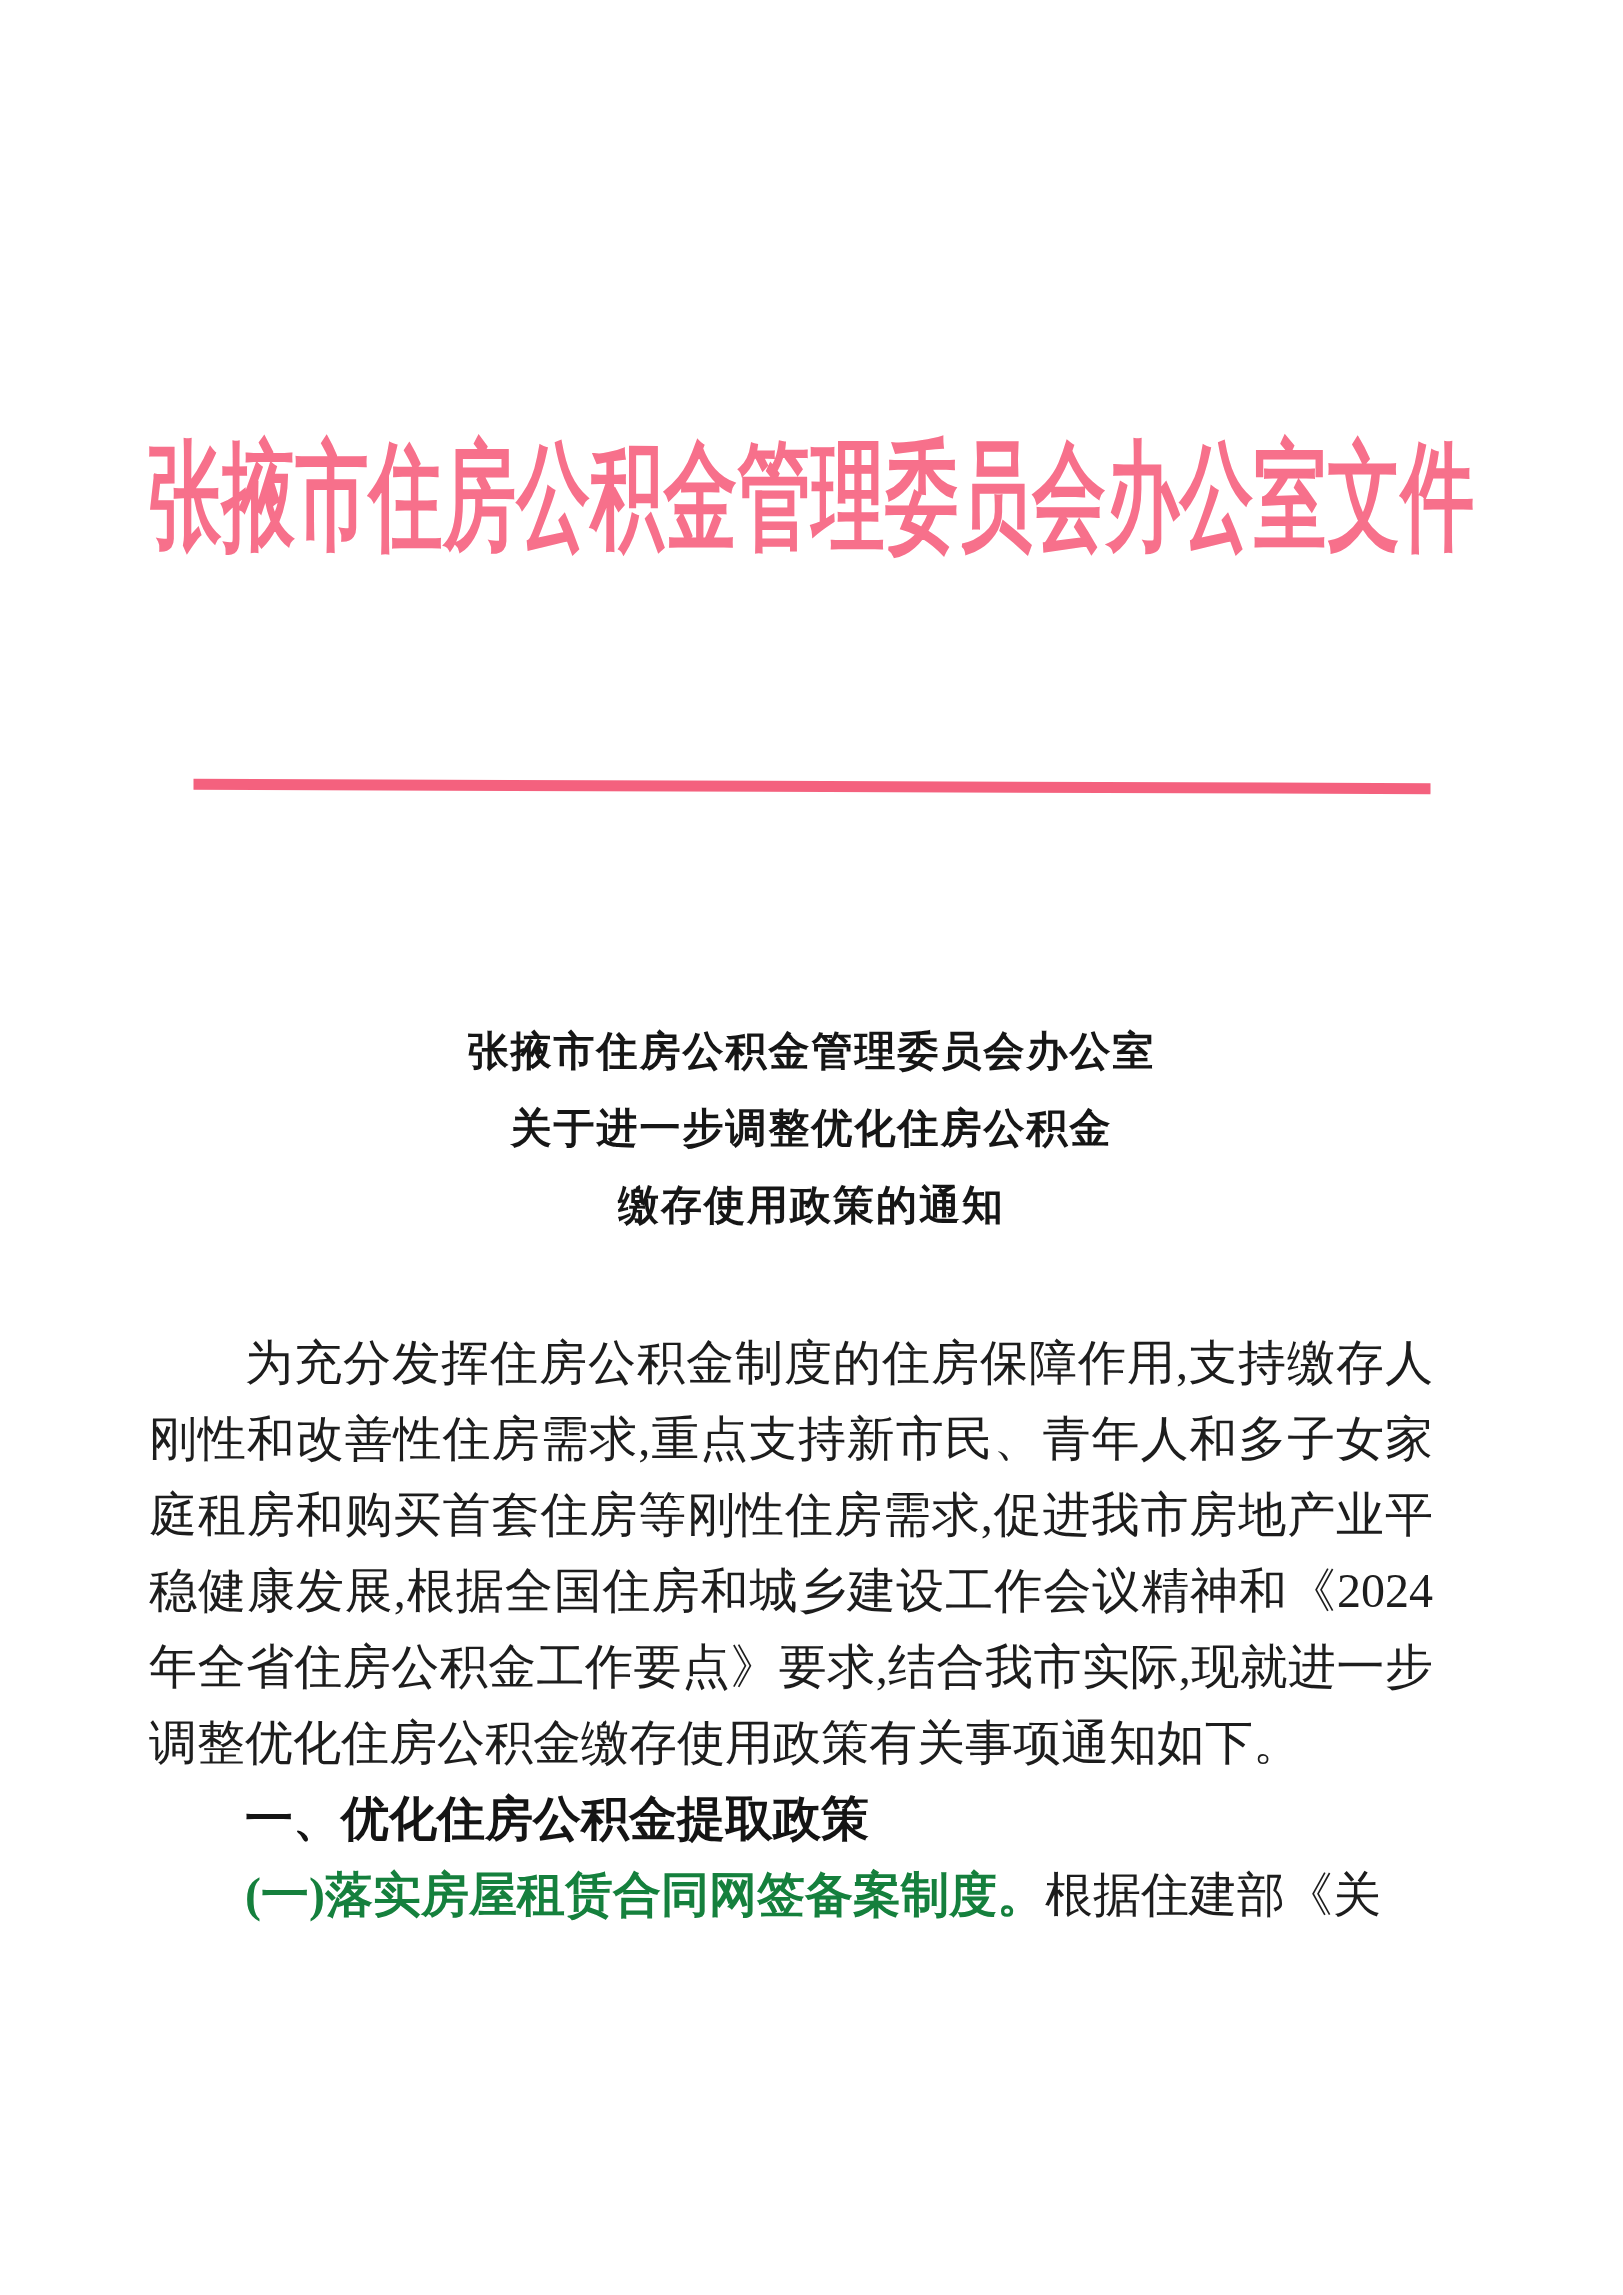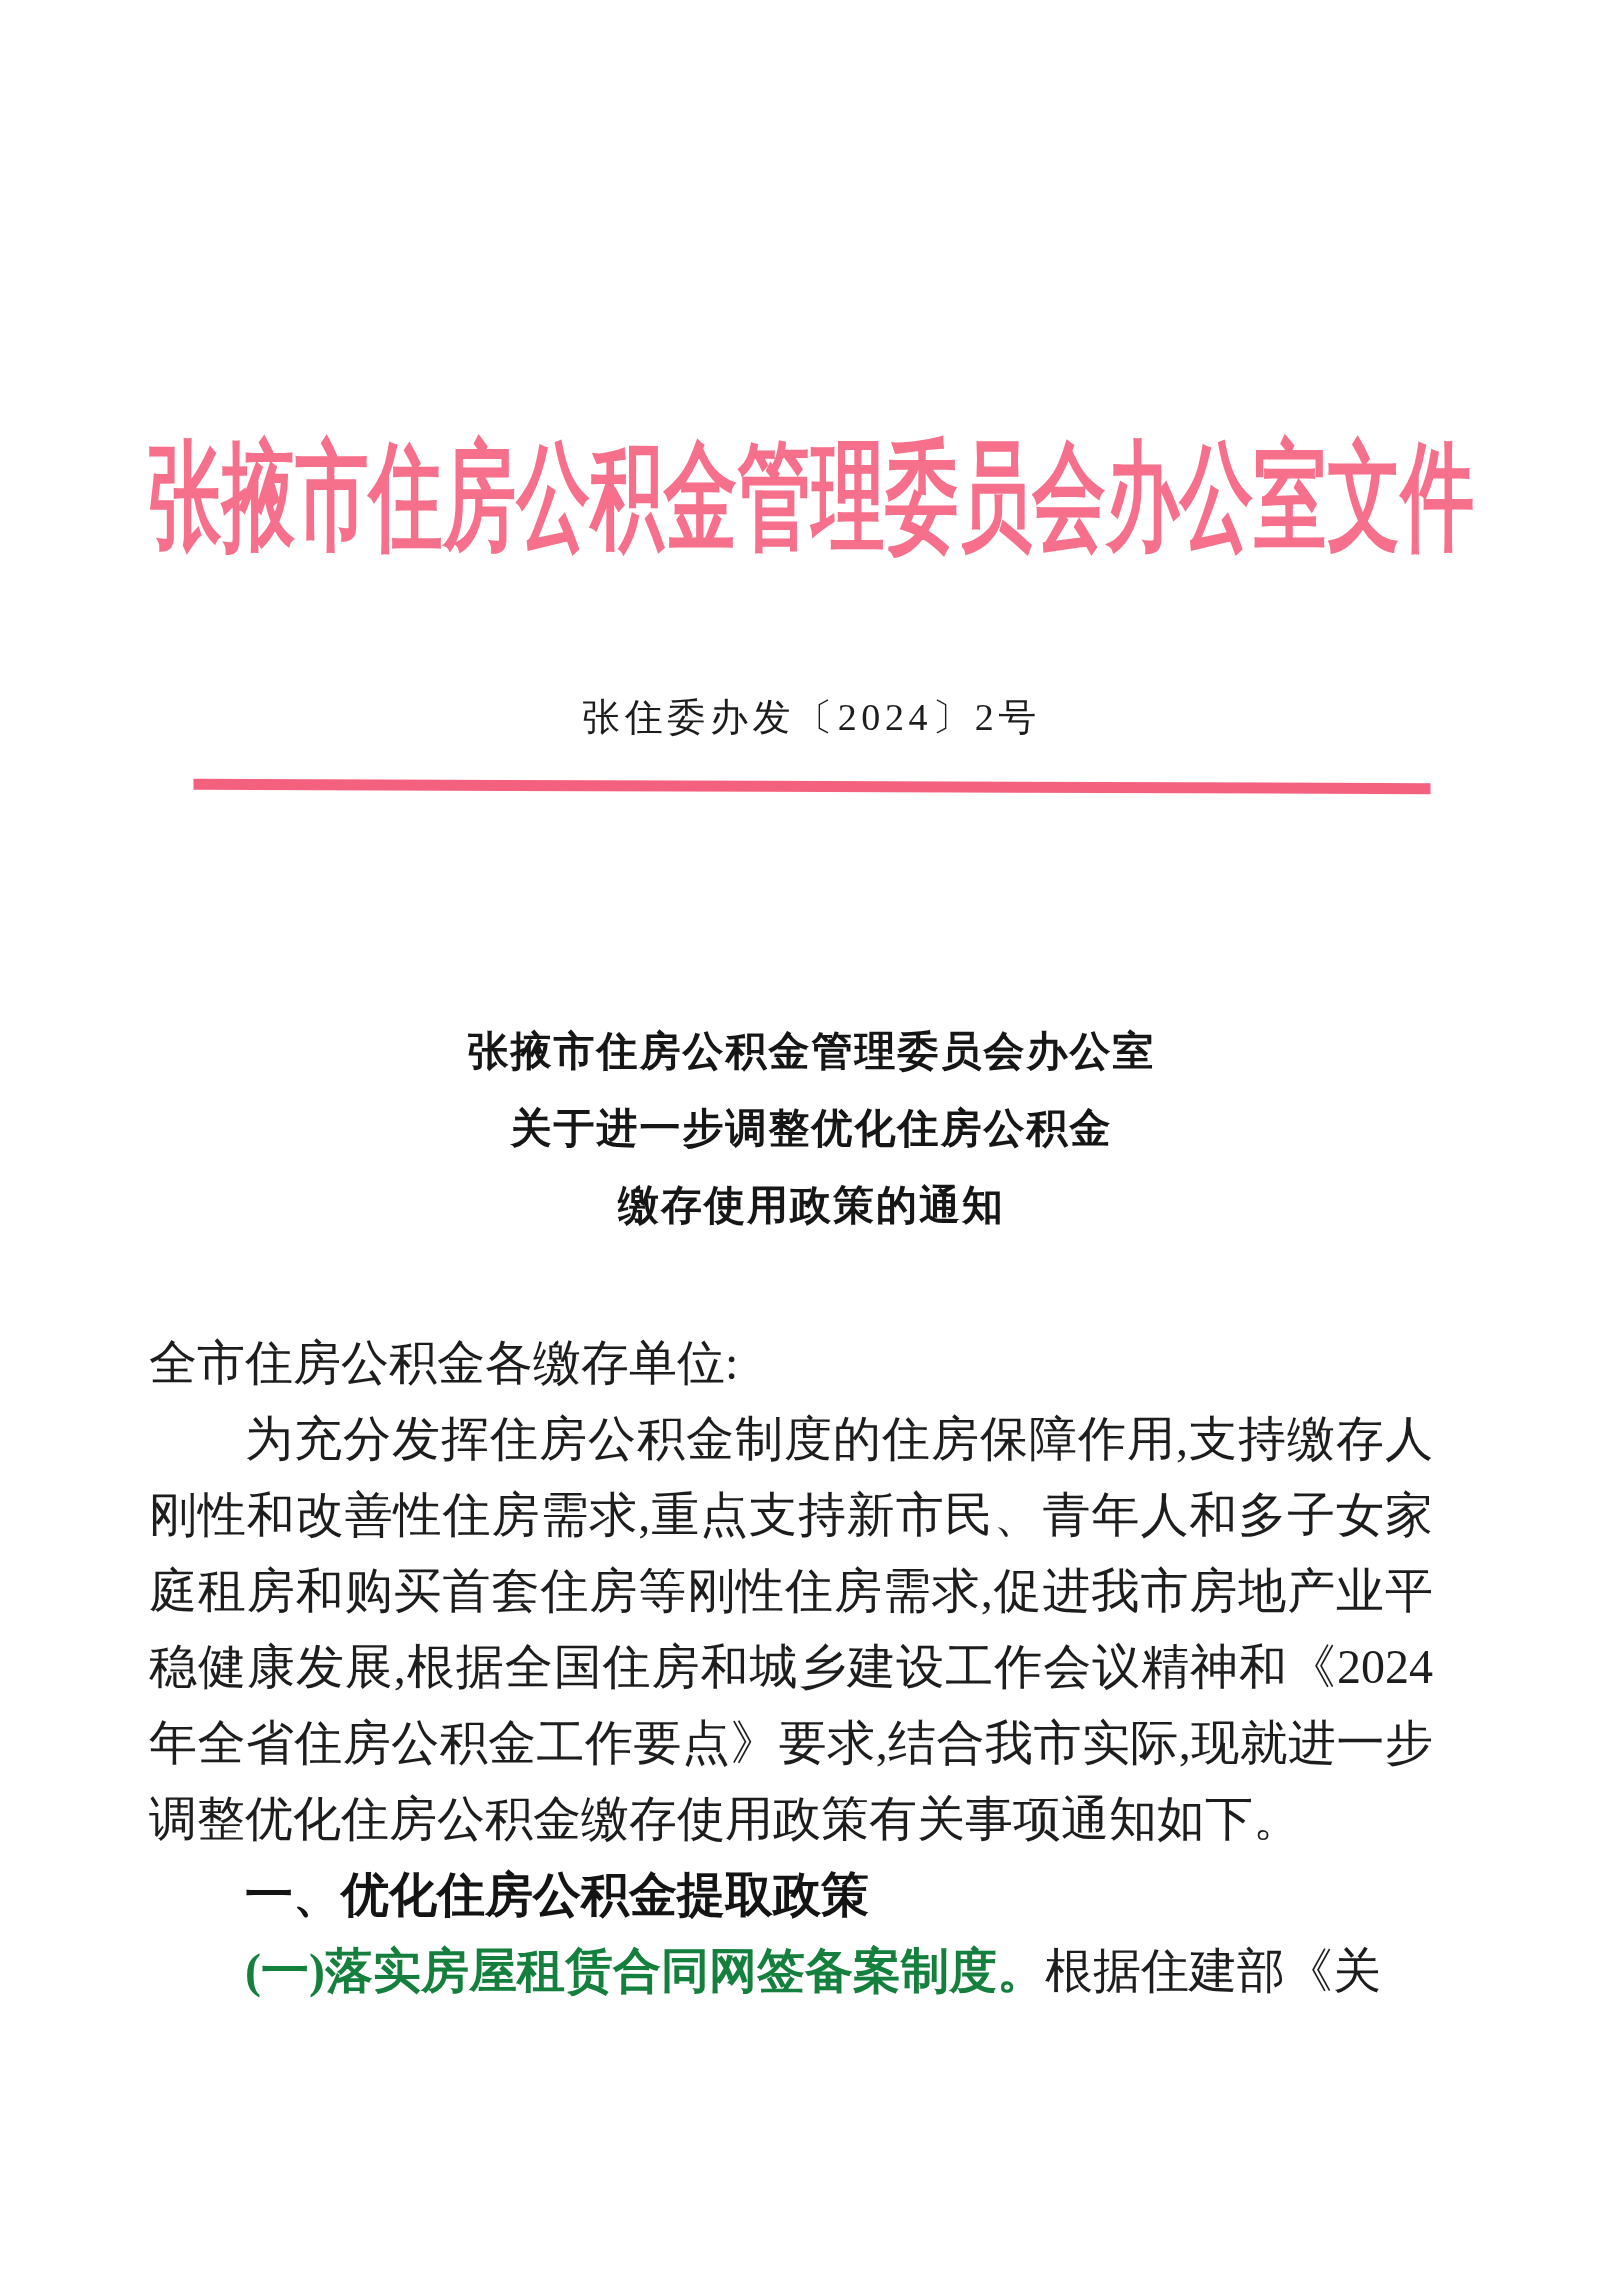--- a/index.html
+++ b/index.html
@@ -105,31 +105,29 @@
 </style>
 </head>
 <body>
 
 <div class="page">
 
   <div class="banner-wrap">
     <span class="banner-text">张掖市住房公积金管理委员会办公室文件</span>
   </div>
 
-  <div class="doc-number">张住委办发〔2024〕2号</div>
 
   <div class="red-rule"></div>
 
   <div class="doc-title">
     <div>张掖市住房公积金管理委员会办公室</div>
     <div>关于进一步调整优化住房公积金</div>
     <div>缴存使用政策的通知</div>
   </div>
 
   <div class="doc-body">
-    <p class="salutation">全市住房公积金各缴存单位:</p>
     <p class="indent">为充分发挥住房公积金制度的住房保障作用,支持缴存人刚性和改善性住房需求,重点支持新市民、青年人和多子女家庭租房和购买首套住房等刚性住房需求,促进我市房地产业平稳健康发展,根据全国住房和城乡建设工作会议精神和《2024年全省住房公积金工作要点》要求,结合我市实际,现就进一步调整优化住房公积金缴存使用政策有关事项通知如下。</p>
     <p class="indent section-heading">一、优化住房公积金提取政策</p>
     <p class="indent"><span class="bold-run">(一)落实房屋租赁合同网签备案制度。</span><span>根据住建部《关</span></p>
   </div>
 
 </div>
 
 
 </body></html>

